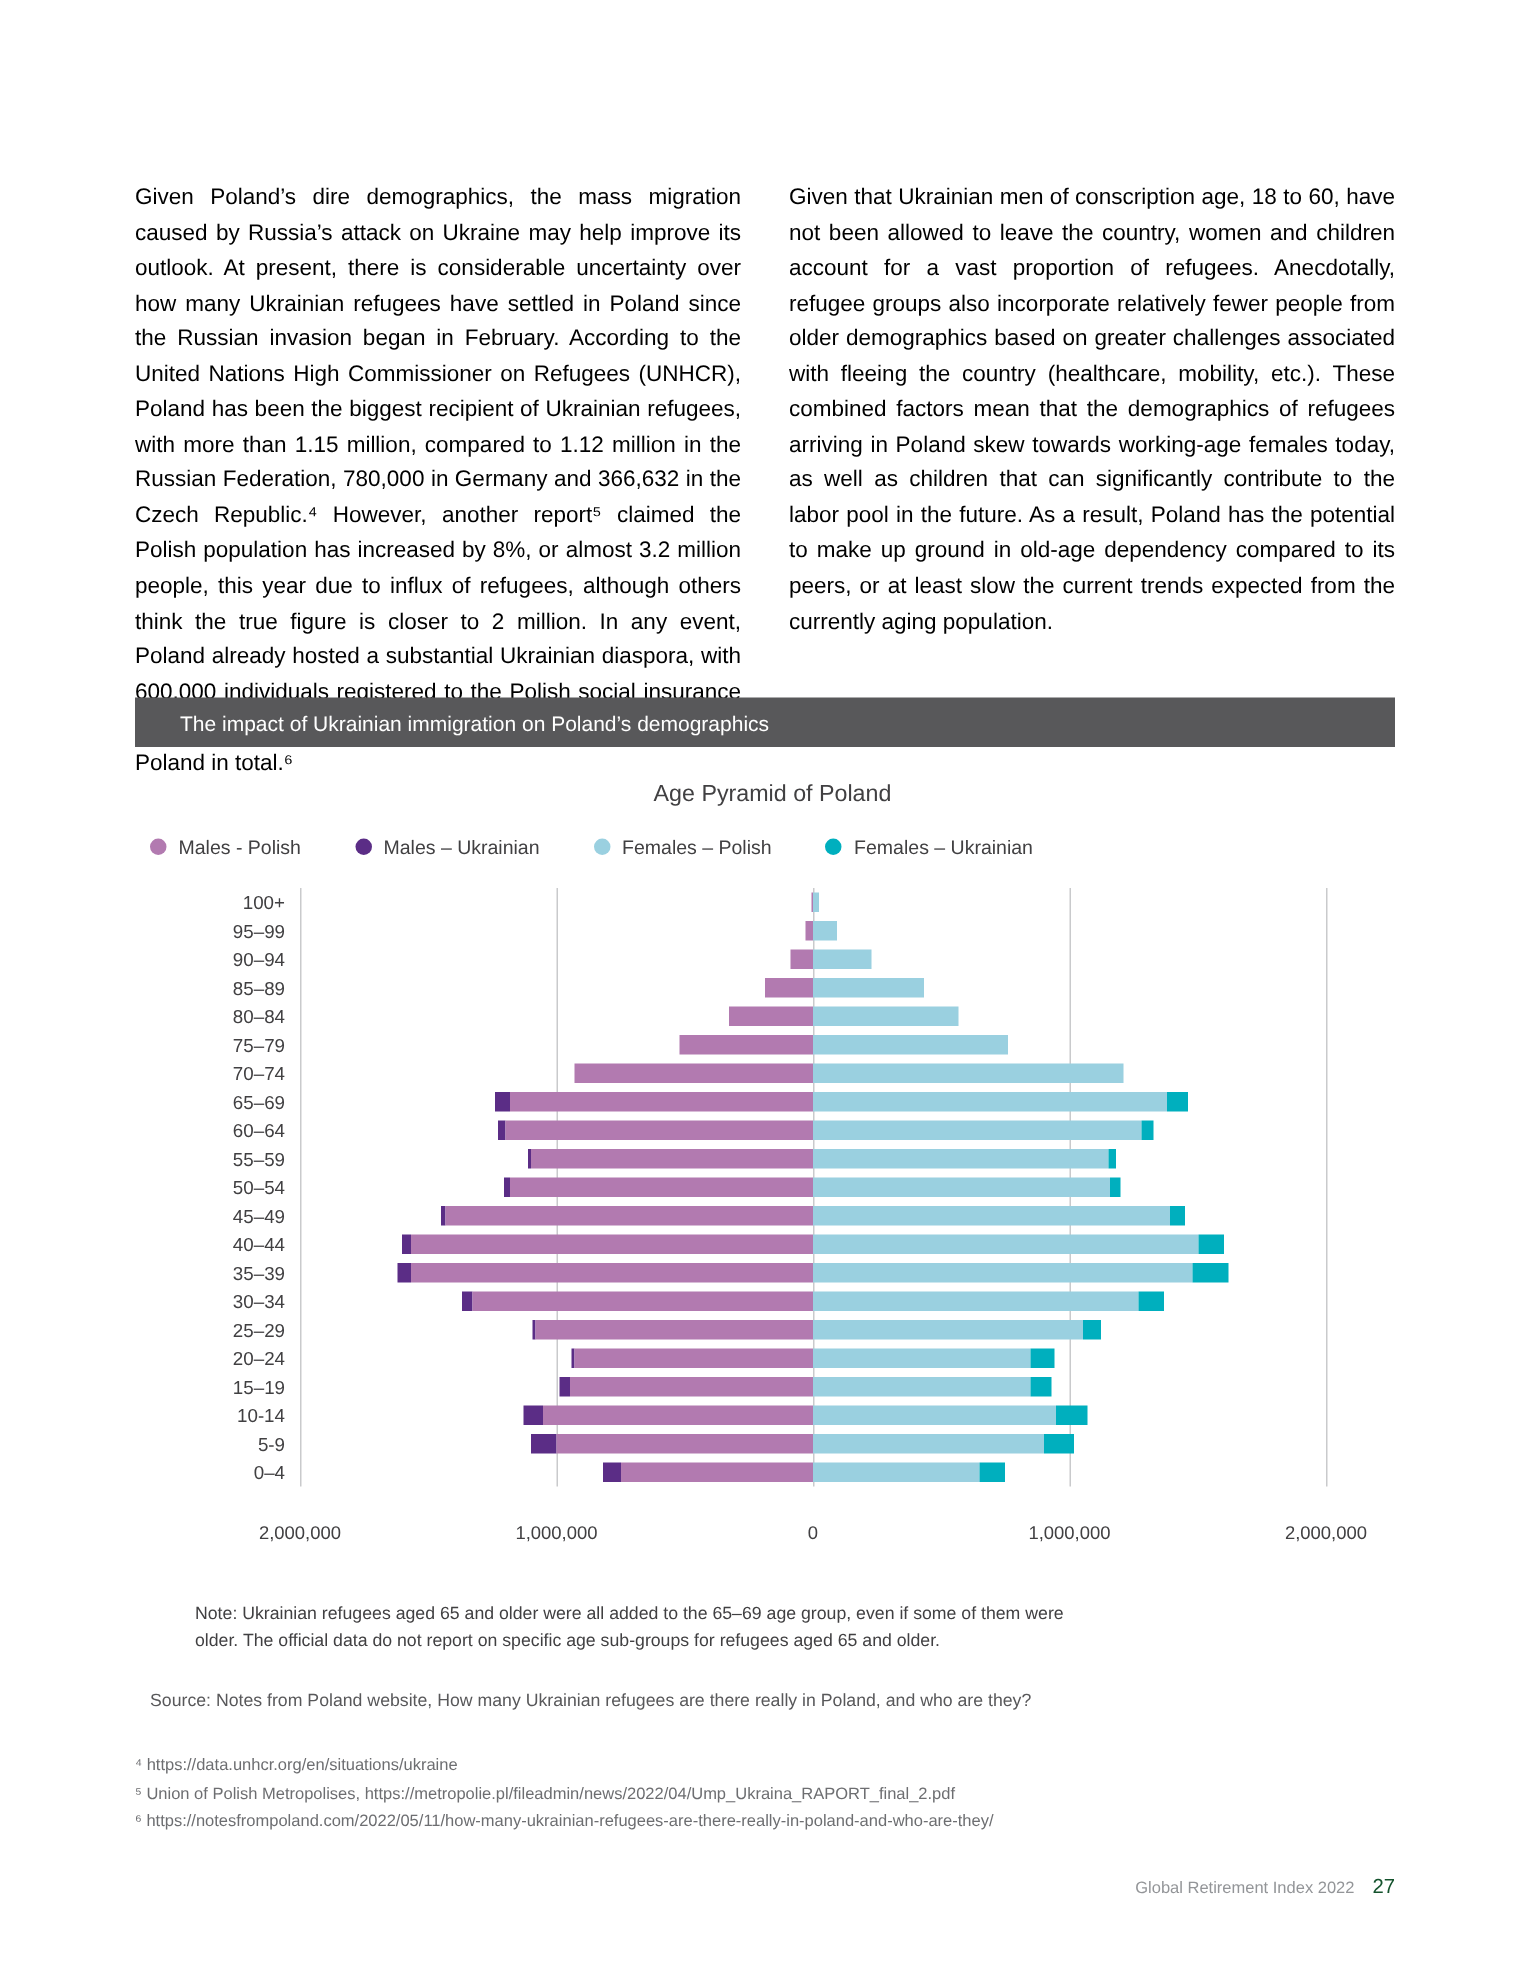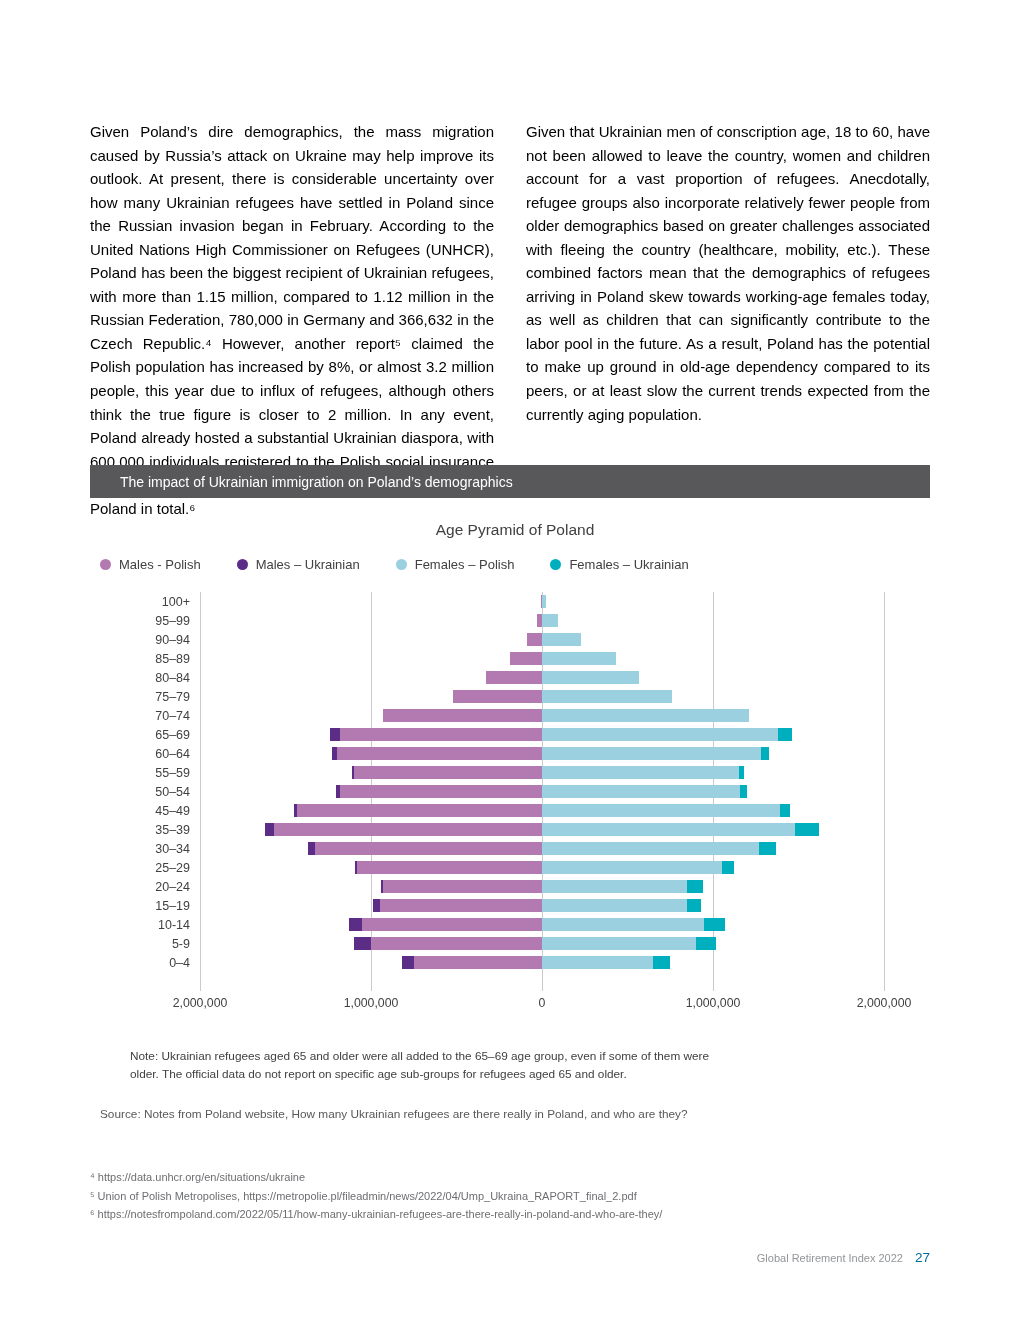--- a/index.html
+++ b/index.html
@@ -31,21 +31,21 @@
   .lhalf { left:0; justify-content:flex-end; }
   .rhalf { left:342px; justify-content:flex-start; }
   .seg { height:100%; }
   .axis { position:relative; margin-left:100px; width:684px; height:18px; margin-top:24px; font-size:12.3px; color:#414042; }
   .tick { position:absolute; transform:translateX(-50%); white-space:nowrap; }
   .note { margin-top:34px; margin-left:30px; width:600px; font-size:11.8px; color:#414042; line-height:1.5; }
   .source { margin-top:24px; font-size:11.8px; color:#58585a; }
   .footnotes { position:absolute; left:90px; top:1168px; font-size:11px; color:#6d6e71; line-height:1.7; }
   .footer { position:absolute; right:90px; top:1250px; display:flex; align-items:baseline; gap:12px; }
   .footer-title { font-size:11px; color:#939598; }
-  .footer-page { font-size:13.5px; color:#0369a1;text-align:center; }
+  .footer-page { font-size:13.5px; color:#14532d;text-align:center; }
 </style>
 </head>
 <body>
 
 <div class="page">
 
   <div class="text-cols">
     <div class="col">Given Poland’s dire demographics, the mass migration caused by Russia’s attack on Ukraine may help improve its outlook. At present, there is considerable uncertainty over how many Ukrainian refugees have settled in Poland since the Russian invasion began in February. According to the United Nations High Commissioner on Refugees (UNHCR), Poland has been the biggest recipient of Ukrainian refugees, with more than 1.15 million, compared to 1.12 million in the Russian Federation, 780,000 in Germany and 366,632 in the Czech Republic.⁴ However, another report⁵ claimed the Polish population has increased by 8%, or almost 3.2 million people, this year due to influx of refugees, although others think the true figure is closer to 2 million. In any event, Poland already hosted a substantial Ukrainian diaspora, with 600,000 individuals registered to the Polish social insurance system and up to double that number estimated to be in Poland in total.⁶</div>
     <div class="col">Given that Ukrainian men of conscription age, 18 to 60, have not been allowed to leave the country, women and children account for a vast proportion of refugees. Anecdotally, refugee groups also incorporate relatively fewer people from older demographics based on greater challenges associated with fleeing the country (healthcare, mobility, etc.). These combined factors mean that the demographics of refugees arriving in Poland skew towards working-age females today, as well as children that can significantly contribute to the labor pool in the future. As a result, Poland has the potential to make up ground in old-age dependency compared to its peers, or at least slow the current trends expected from the currently aging population.</div>
   </div>
@@ -221,20 +221,33 @@
                 <div class="seg" style="width: 1%; background: rgb(91, 45, 134);"></div>
                 <div class="seg" style="width: 71.5%; background: rgb(178, 122, 176);"></div>
               </div>
               <div class="phalf rhalf">
                 <div class="seg" style="width: 69.5%; background: rgb(154, 208, 224);"></div>
                 <div class="seg" style="width: 3%; background: rgb(0, 175, 190);"></div>
               </div>
             </div>
           </div>
           <div class="prow">
+            <div class="plabel">40–44</div>
+            <div class="pplot">
+              <div class="phalf lhalf">
+                <div class="seg" style="width: 1.5%; background: rgb(91, 45, 134);"></div>
+                <div class="seg" style="width: 78.5%; background: rgb(178, 122, 176);"></div>
+              </div>
+              <div class="phalf rhalf">
+                <div class="seg" style="width: 75%; background: rgb(154, 208, 224);"></div>
+                <div class="seg" style="width: 5%; background: rgb(0, 175, 190);"></div>
+              </div>
+            </div>
+          </div>
+          <div class="prow">
             <div class="plabel">35–39</div>
             <div class="pplot">
               <div class="phalf lhalf">
                 <div class="seg" style="width: 2.5%; background: rgb(91, 45, 134);"></div>
                 <div class="seg" style="width: 78.5%; background: rgb(178, 122, 176);"></div>
               </div>
               <div class="phalf rhalf">
                 <div class="seg" style="width: 74%; background: rgb(154, 208, 224);"></div>
                 <div class="seg" style="width: 7%; background: rgb(0, 175, 190);"></div>
               </div>

